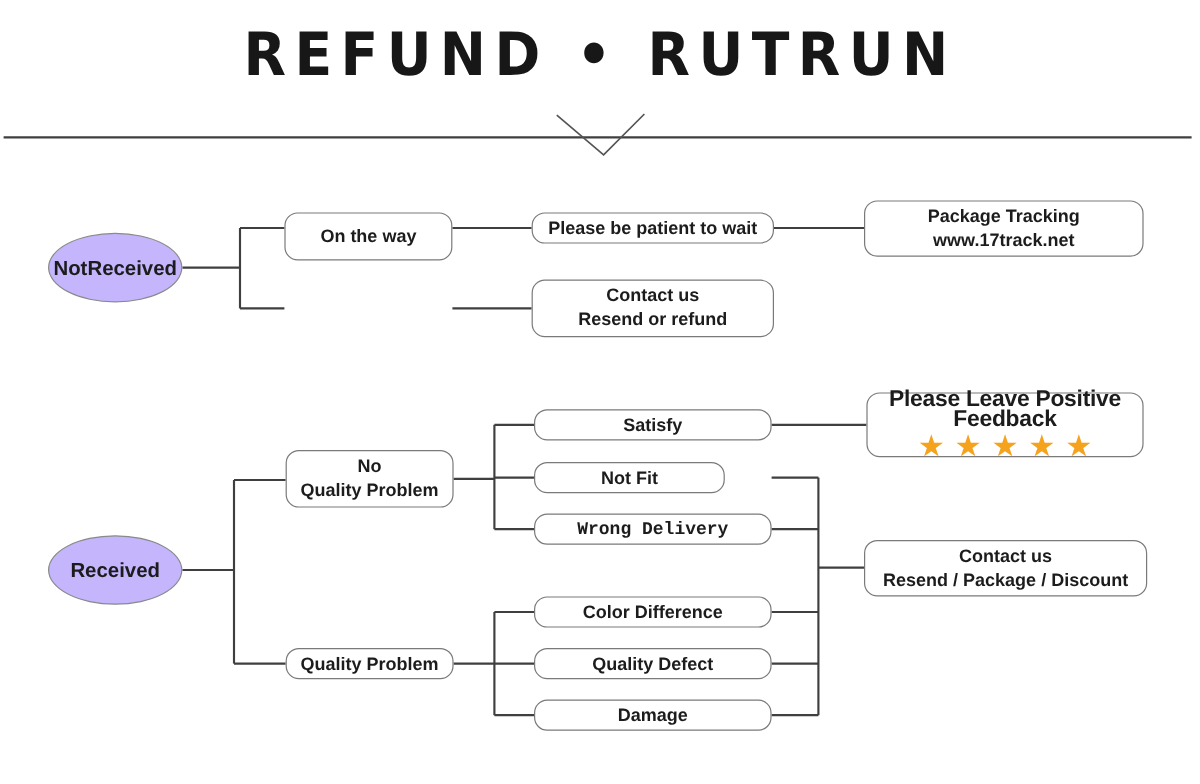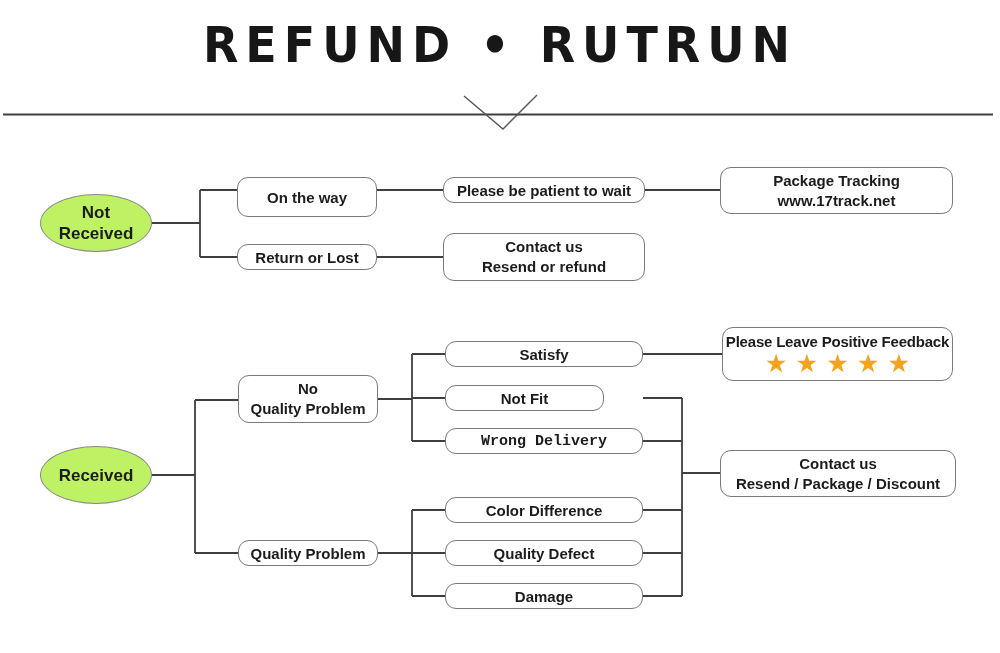--- a/index.html
+++ b/index.html
@@ -14,27 +14,27 @@
     transform:scaleY(1.08);
   }
   svg.wires{position:absolute;left:0;top:0;}
   .node{
     position:absolute;box-sizing:border-box;background:#ffffff;
     border:1.6px solid #7a7a7a;border-radius:11px;
     display:flex;flex-direction:column;align-items:center;justify-content:center;
     font-size:15px;font-weight:700;line-height:19px;text-align:center;color:#1c1c1c;
   }
   .ellipse{
-    position:absolute;box-sizing:border-box;background:#bef264;
+    position:absolute;box-sizing:border-box;background:#c4b5fd;
     border:1.6px solid #8a8a8a;border-radius:50%;
-    display:flex;flex-direction:column;align-items:center;justify-content:center;
+    display:flex;align-items:center;justify-content:center;
     font-size:17px;font-weight:700;line-height:21px;text-align:center;color:#1c1c1c;
   }
   .two-line{line-height:20px;}
-  .feedback-title{font-size:15px;font-weight:700;letter-spacing:-0.2px;line-height:17px;}
+  .feedback-title{font-size:19px;font-weight:700;letter-spacing:-0.2px;line-height:17px;}
   .stars{font-size:22px;line-height:24px;letter-spacing:11px;text-indent:11px;margin-top:2px;}
 </style>
 </head>
 <body>
 
 <div class="stage">
 
   <div class="title">REFUND • RUTRUN</div>
 
   <svg class="wires" width="1000" height="653" viewBox="0 0 1000 653">
@@ -89,23 +89,20 @@
 
   <div class="node" style="left:443px;top:177px;width:202px;height:26px;">
     <span>Please be patient to wait</span>
   </div>
 
   <div class="node two-line" style="left:720px;top:167px;width:233px;height:47px;">
     <span>Package Tracking</span>
     <span>www.17track.net</span>
   </div>
 
-  <div class="node" style="left:237px;top:244px;width:140px;height:26px;">
-    <span>Return or Lost</span>
-  </div>
 
   <div class="node two-line" style="left:443px;top:233px;width:202px;height:48px;">
     <span>Contact us</span>
     <span>Resend or refund</span>
   </div>
 
   <div class="ellipse" style="left:40px;top:446px;width:112px;height:58px;">
     <span>Received</span>
   </div>
 

